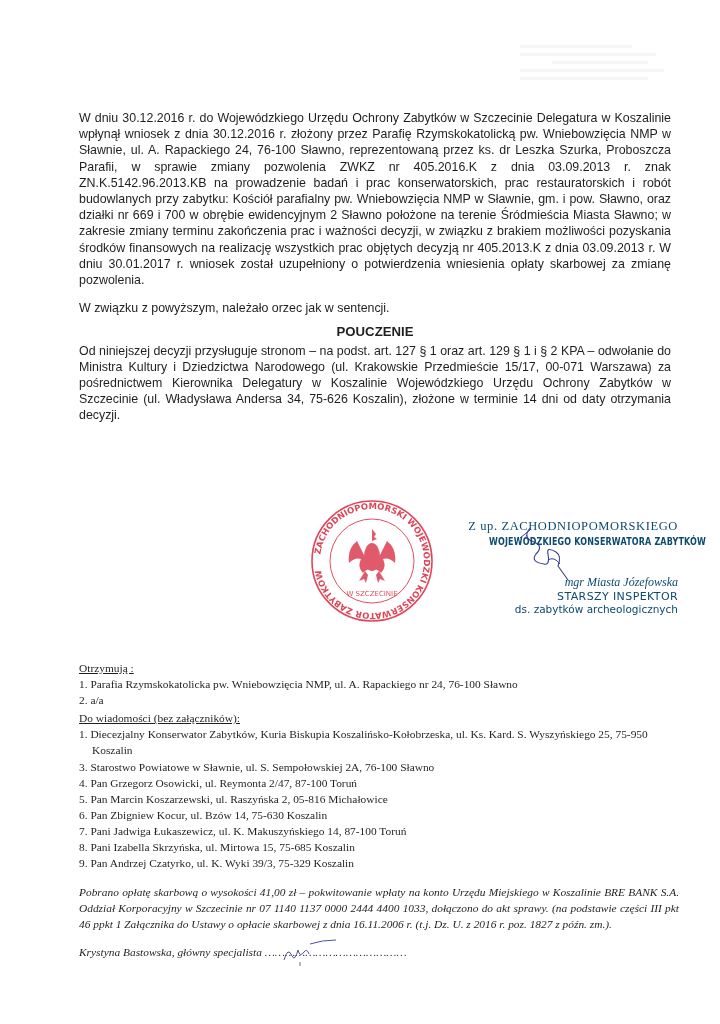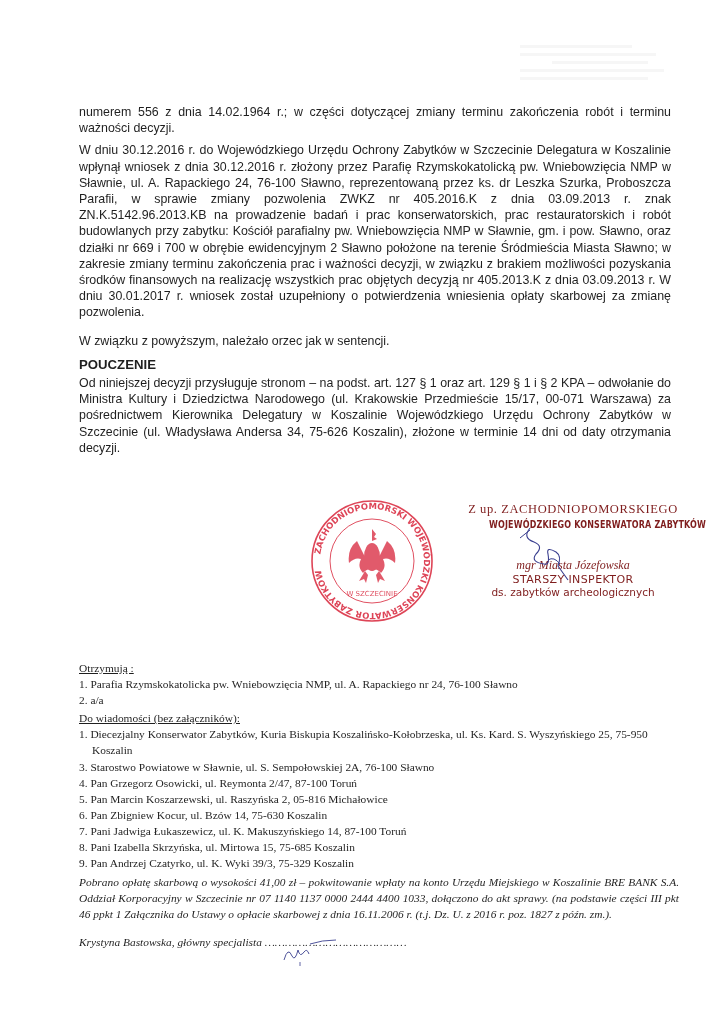--- a/index.html
+++ b/index.html
@@ -3,52 +3,51 @@
 <meta charset="utf-8">
 <style>
   html, body { margin: 0; padding: 0; }
   body {
     width: 720px; height: 1024px; background: #ffffff; position: relative; overflow: hidden;
     font-family: "Liberation Sans", sans-serif; color: #1f1f1f;
   }
   .page { position: absolute; left: 79px; top: 104px; width: 592px; font-size: 12.4px; line-height: 16.2px; }
   .p { margin: 0; text-align: justify; }
   .gap { height: 6px; }
-  .heading { font-weight: bold; font-size: 13.2px; margin: 8px 0 2px 0; }
+  .heading { text-align: center; font-weight: bold; font-size: 13.2px; margin: 8px 0 2px 0; }
   .bleed { position: absolute; left: 520px; top: 40px; width: 160px; height: 60px; opacity: 0.07; }
   .bleed div { height: 3px; background: #888; margin: 5px 0; }
   .stamp { position: absolute; left: 307px; top: 499px; width: 130px; height: 125px; }
-  .sign-block { position: absolute; left: 468px; top: 502px; width: 210px; color: #7f1d1d; font-family: "Liberation Mono", monospace; text-align: center; }
+  .sign-block { position: absolute; left: 468px; top: 519px; width: 210px; color: #0c4a6e; font-family: "Liberation Mono", monospace; text-align: right; }
   .sign-block .l1 { font-size: 12.5px; font-family: "Liberation Serif", serif; letter-spacing: 0.6px; }
   .sign-block .l2 { font-size: 10px; letter-spacing: 0.2px; margin-top: 2px; font-family: "DejaVu Sans", sans-serif; font-weight: bold; transform: scaleX(0.8); transform-origin: center; white-space: nowrap; }
   .sign-block .l3 { font-size: 12px; font-style: italic; font-family: "Liberation Serif", serif; margin-top: 28px; }
   .sign-block .l4 { font-size: 11px; font-family: "DejaVu Sans", sans-serif; letter-spacing: 0.4px; }
   .sign-block .l5 { font-size: 10.5px; font-family: "DejaVu Sans", sans-serif; }
   .signature { position: absolute; left: 500px; top: 520px; width: 90px; height: 70px; }
   .dist { position: absolute; left: 79px; top: 660px; width: 600px; font-size: 11.4px; line-height: 16.1px; font-family: Liberation Serif, serif; }
   .dist .u { text-decoration: underline; }
   .dist ol { margin: 0; padding: 0; list-style: none; }
   .dist li { padding-left: 13px; text-indent: -13px; }
-  .fee { margin-top: 3px; font-style: italic; text-align: justify; font-size: 11.4px; line-height: 16.1px; }
+  .fee { margin-top: 13px; font-style: italic; text-align: justify; font-size: 11.4px; line-height: 16.1px; }
   .clerk { font-style: italic; }
   .mini-sign { position: absolute; left: 280px; top: 936px; width: 60px; height: 30px; }
 </style>
 </head>
 <body>
 
 <div class="bleed">
   <div style="width:70%"></div>
     <div style="width:85%"></div>
     <div style="width:60%;margin-left:20%"></div>
     <div style="width:90%"></div>
     <div style="width:80%"></div>
 </div>
 
 <div class="page">
-  <p class="p">numerem 556 z dnia 14.02.1964 r.; w części dotyczącej  zmiany terminu zakończenia robót i terminu ważności decyzji.</p>
   <div class="gap"></div>
   <p class="p">W dniu 30.12.2016 r. do Wojewódzkiego Urzędu Ochrony Zabytków w Szczecinie Delegatura w Koszalinie wpłynął wniosek z dnia 30.12.2016 r.  złożony przez Parafię Rzymskokatolicką pw. Wniebowzięcia NMP w Sławnie, ul. A. Rapackiego 24, 76-100 Sławno, reprezentowaną przez ks. dr Leszka Szurka, Proboszcza Parafii,  w sprawie zmiany pozwolenia ZWKZ nr 405.2016.K z dnia 03.09.2013 r. znak ZN.K.5142.96.2013.KB  na prowadzenie badań i prac konserwatorskich, prac restauratorskich i robót budowlanych przy zabytku: Kościół parafialny pw. Wniebowzięcia NMP w Sławnie, gm. i pow. Sławno, oraz działki nr 669 i 700 w obrębie ewidencyjnym 2 Sławno  położone na terenie Śródmieścia Miasta Sławno;  w zakresie zmiany terminu zakończenia prac i ważności decyzji,  w związku z brakiem możliwości pozyskania środków finansowych na realizację wszystkich prac objętych decyzją nr 405.2013.K z dnia 03.09.2013 r.  W dniu 30.01.2017 r. wniosek został uzupełniony o potwierdzenia wniesienia opłaty skarbowej za zmianę pozwolenia.</p>
   <div class="gap"></div>
   <div class="gap"></div>
   <p class="p">W związku z powyższym, należało orzec jak w sentencji.</p>
   <div class="heading">POUCZENIE</div>
   <p class="p">Od niniejszej decyzji przysługuje stronom – na podst. art. 127 § 1 oraz art. 129 § 1 i § 2 KPA – odwołanie do Ministra Kultury i Dziedzictwa Narodowego (ul. Krakowskie Przedmieście 15/17, 00-071 Warszawa) za pośrednictwem Kierownika Delegatury w Koszalinie Wojewódzkiego Urzędu Ochrony Zabytków w Szczecinie (ul. Władysława Andersa 34, 75-626 Koszalin), złożone w terminie 14 dni od daty otrzymania decyzji.</p>
 </div>
 
 <svg class="stamp" viewBox="0 0 130 125">

